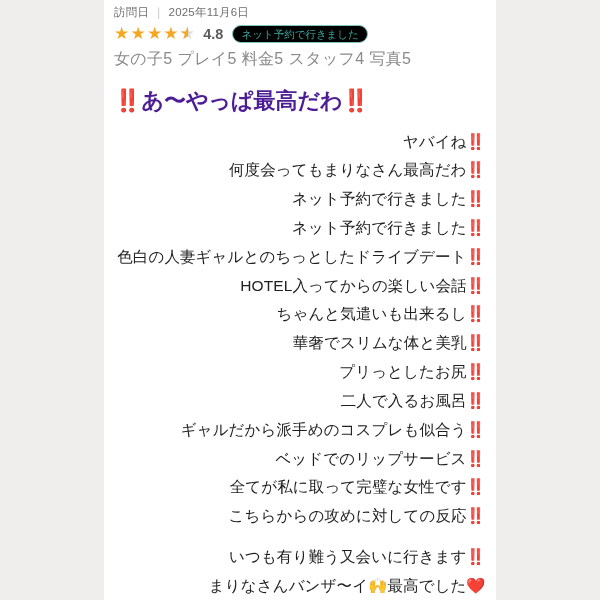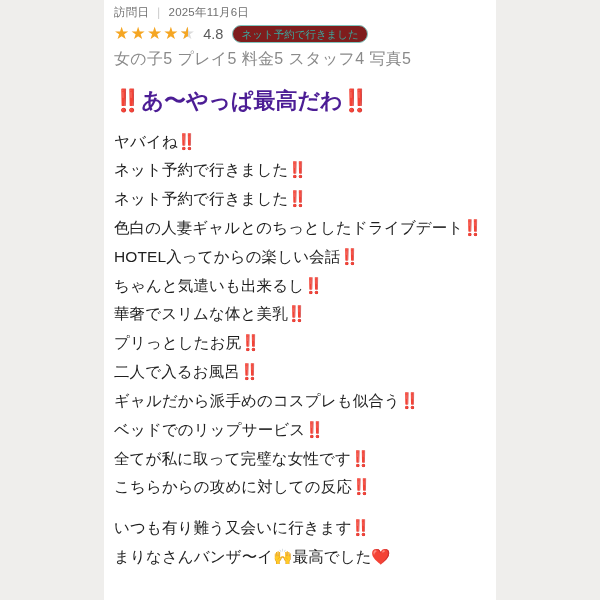--- a/index.html
+++ b/index.html
@@ -66,33 +66,33 @@
   .half-star .fill {
     position: absolute;
     left: 0;
     top: 0;
     width: 52%;
     overflow: hidden;
     color: #f5a623;
   }
   .score {
     font-size: 14.5px;
-    font-weight: normal;
+    font-weight: bold;
     color: #5b5b5b;
     margin-left: 7px;
   }
   .badge {
     margin-left: 9px;
     border: 1px solid #7fc6bf;
     color: #3aa89e;
     border-radius: 11px;
     font-size: 10.5px;
     padding: 2.5px 8px 3px 8px;
     line-height: 1;
-    background: #7f1d1d;
+    background: #000000;
     white-space: nowrap;
   }
   .subscores {
     margin-top: 6px;
     font-size: 16px;
     color: #8a8a8a;
     letter-spacing: 0.3px;
     white-space: nowrap;
   }
   .subscores span {
@@ -108,20 +108,21 @@
   }
   .body-text {
     margin-top: 13px;
     font-size: 15.5px;
     color: #1f1f1f;
     line-height: 1.86;
     letter-spacing: 0.1px;
   }
   .body-text p {
     margin: 0;
+    text-align: right;
   }
   .body-text p.blank {
     height: 12px;
   }
   .left-gutter, .right-gutter {
     position: absolute;
     top: 0;
     height: 600px;
     background: #efeeec;
   }
@@ -152,20 +153,21 @@
     </div>
 
     <div class="subscores">
       <span>女の子5</span><span>プレイ5</span><span>料金5</span><span>スタッフ4</span><span>写真5</span>
     </div>
 
     <div class="headline">‼️あ〜やっぱ最高だわ‼️</div>
 
     <div class="body-text">
       <p>ヤバイね‼️</p>
+      <p>何度会ってもまりなさん最高だわ‼️</p>
       <p>ネット予約で行きました‼️</p>
       <p>ネット予約で行きました‼️</p>
       <p>色白の人妻ギャルとのちっとしたドライブデート‼️</p>
       <p>HOTEL入ってからの楽しい会話‼️</p>
       <p>ちゃんと気遣いも出来るし‼️</p>
       <p>華奢でスリムな体と美乳‼️</p>
       <p>プリっとしたお尻‼️</p>
       <p>二人で入るお風呂‼️</p>
       <p>ギャルだから派手めのコスプレも似合う‼️</p>
       <p>ベッドでのリップサービス‼️</p>

